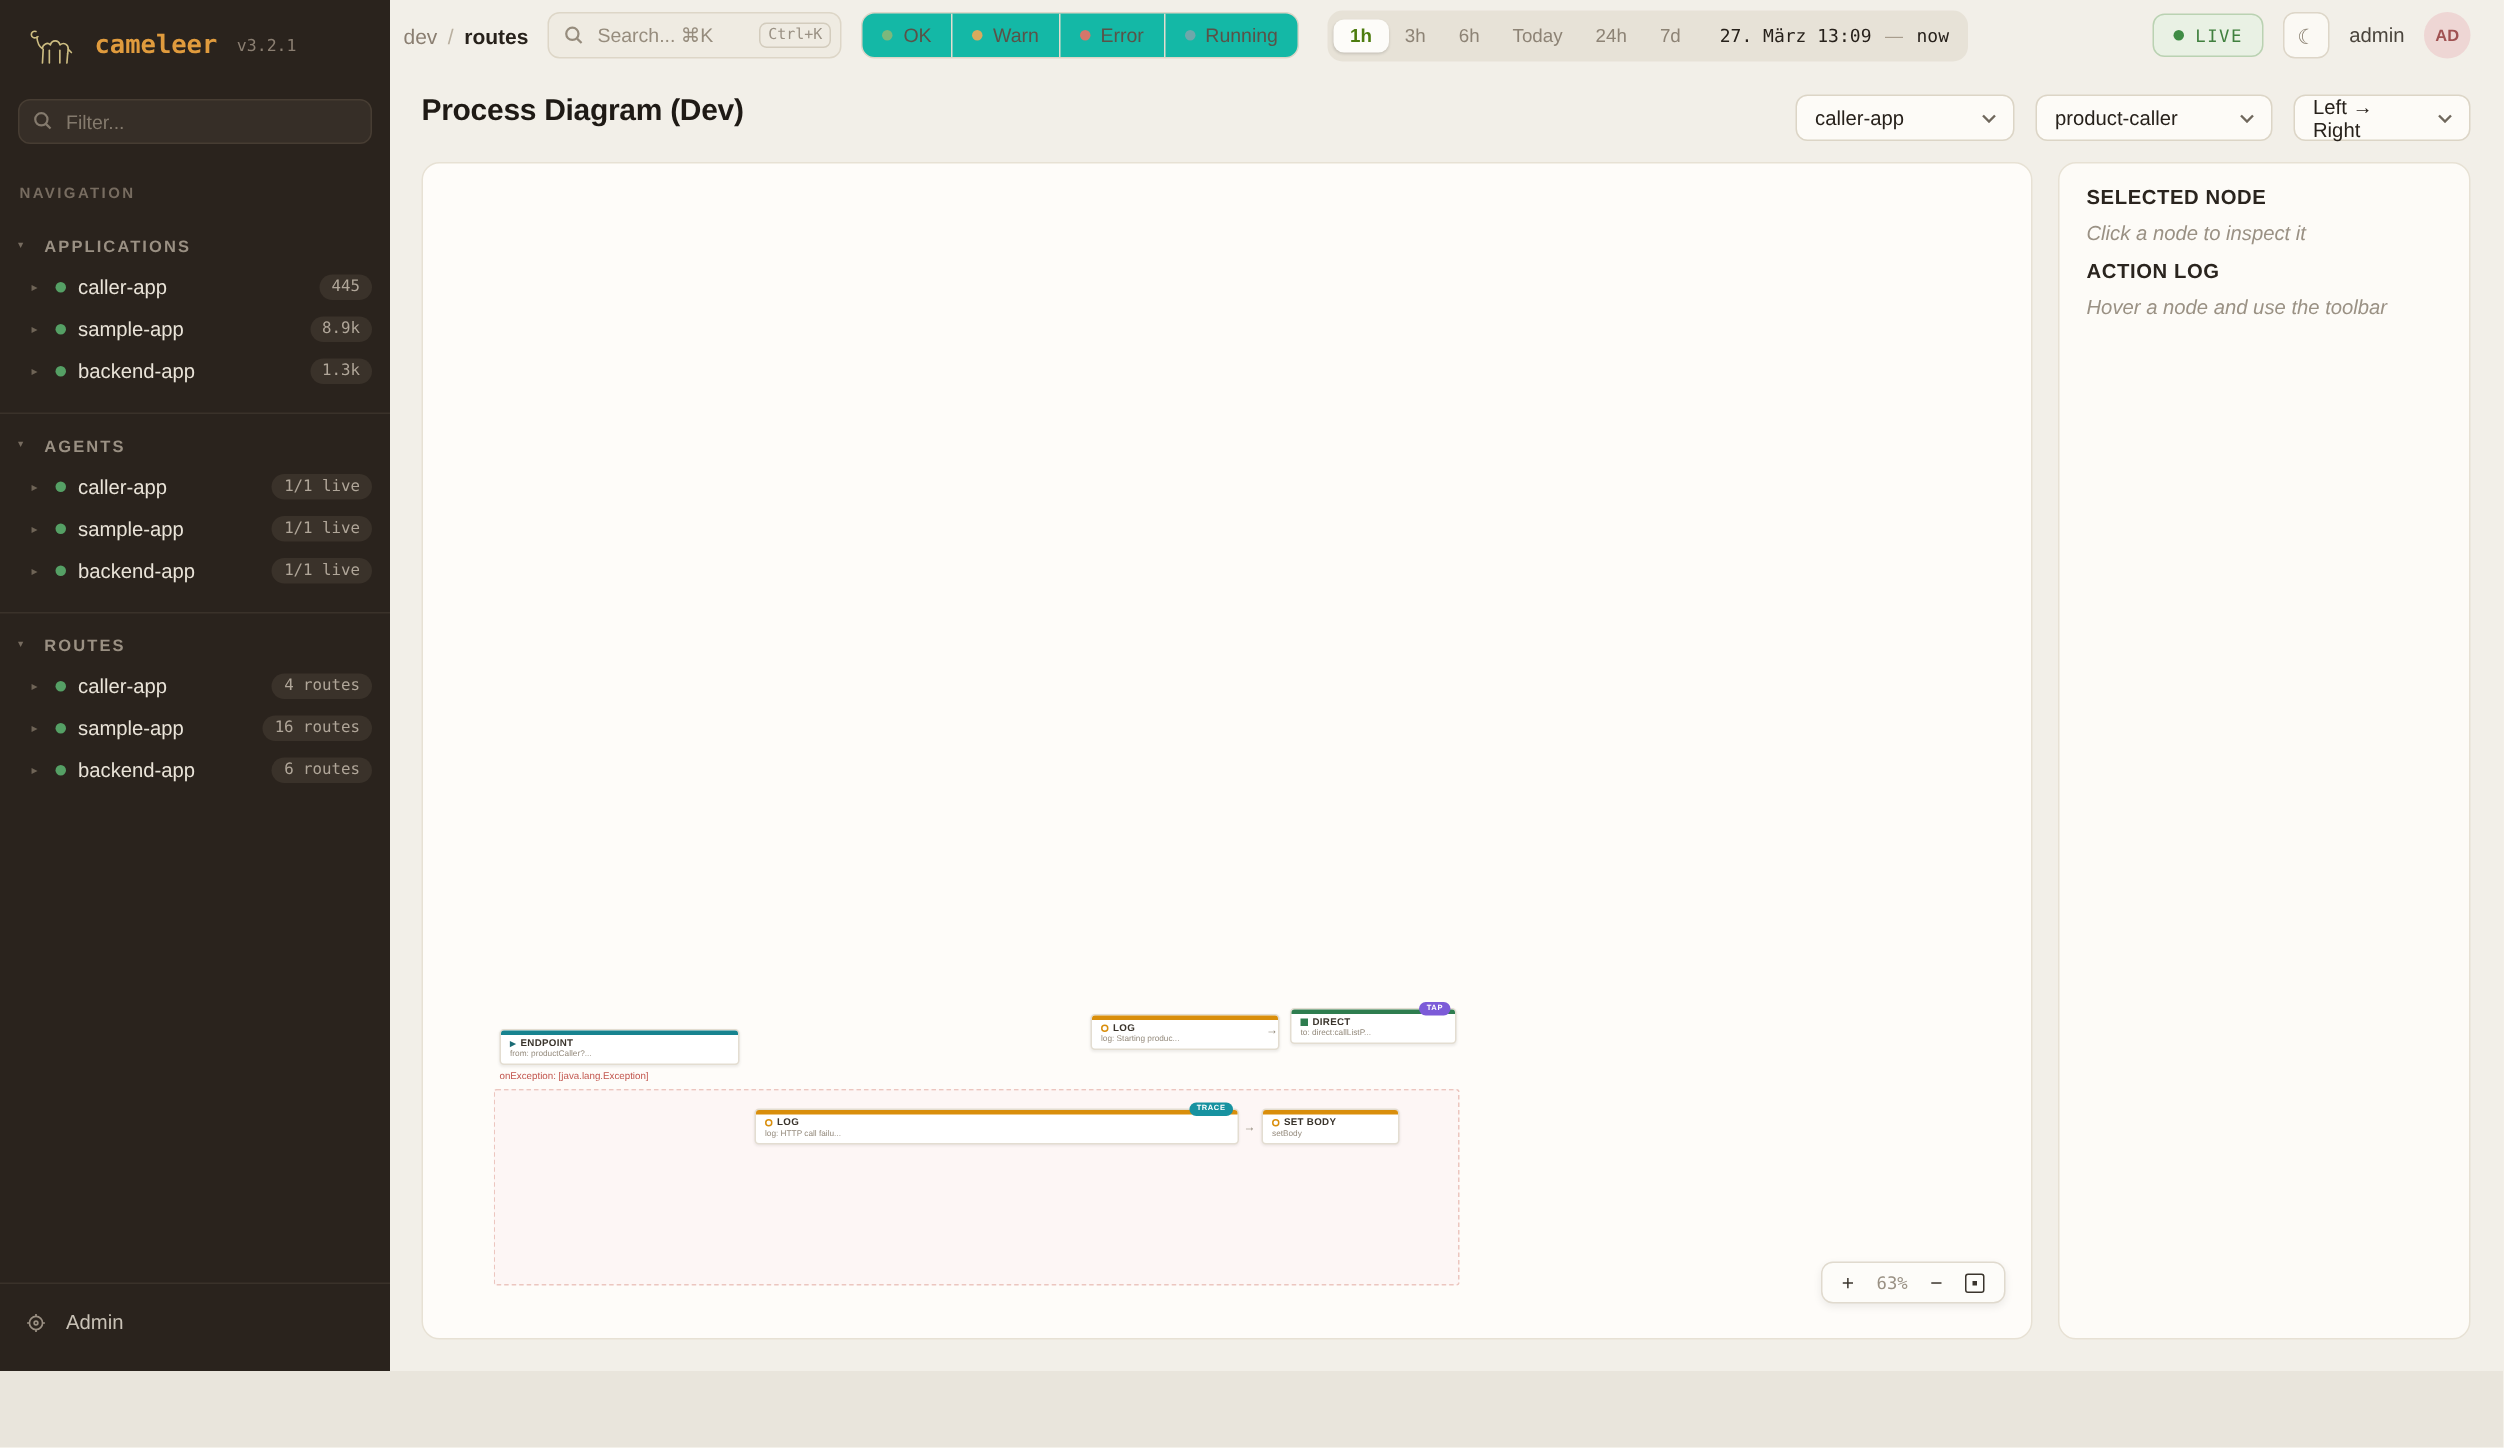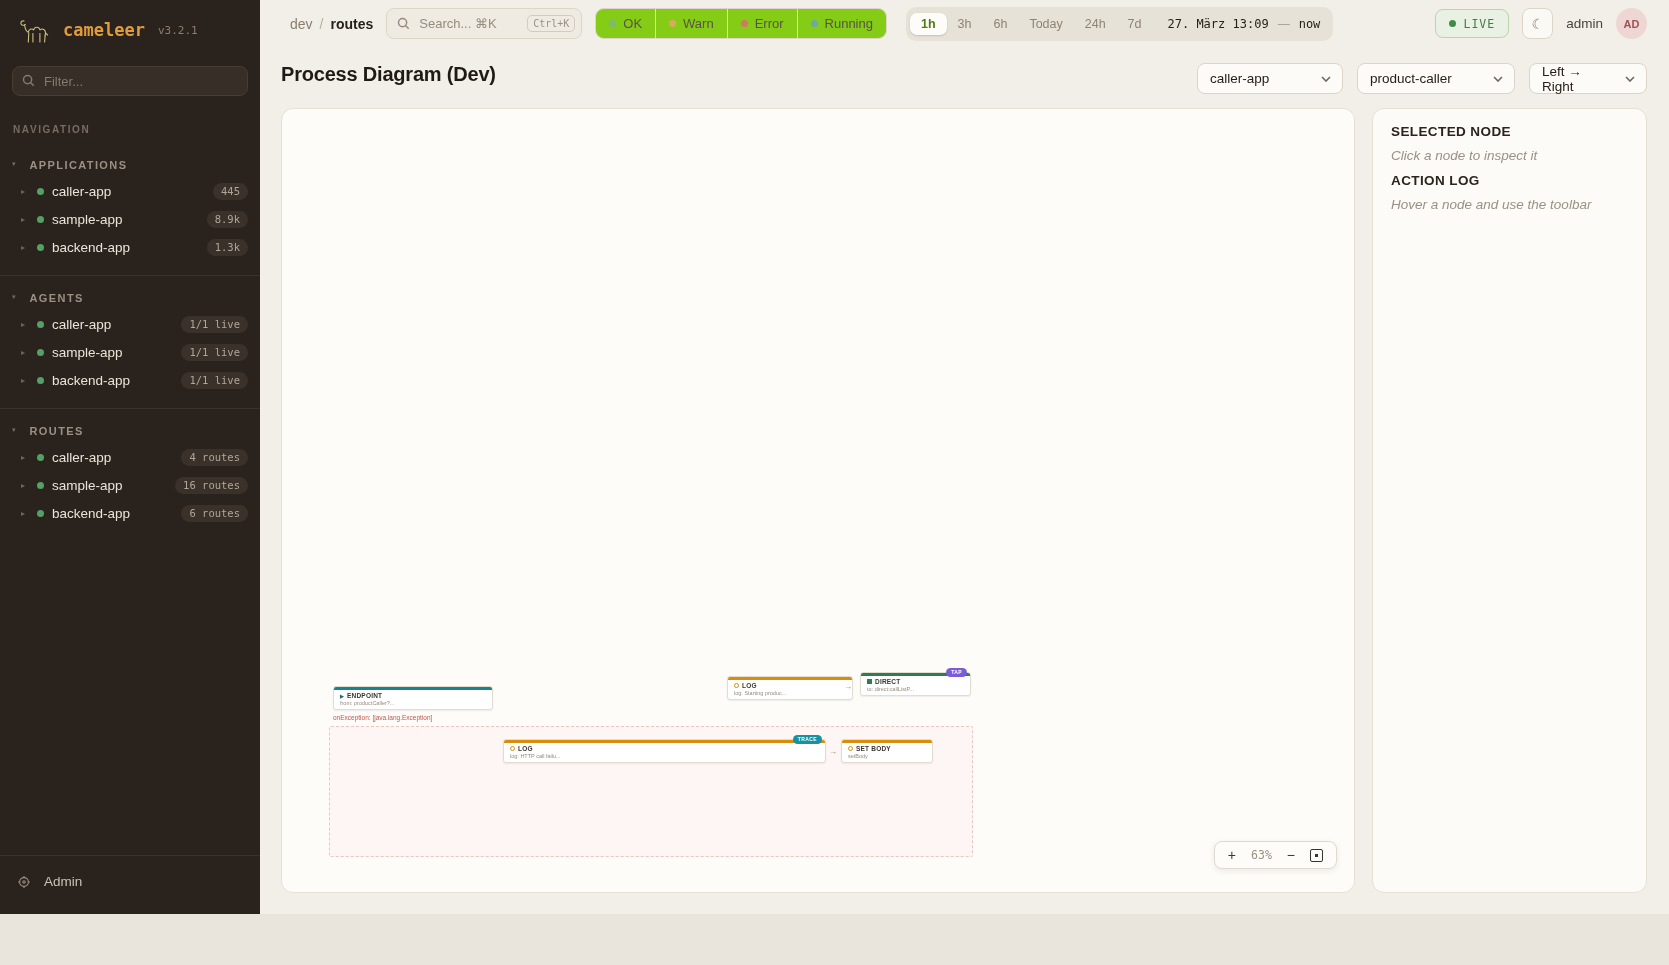--- a/index.html
+++ b/index.html
@@ -53,40 +53,40 @@
     background:#3a322a; padding:2px 8px 3px 8px; border-radius:999px; white-space:nowrap;
   }
   .side-footer { margin-top:auto; border-top:1px solid #3a322a; padding:9px 0 16px 0; }
   .foot-item { display:flex; align-items:center; gap:13px; padding:9px 17px; color:#c9c2b6; font-size:13.5px; cursor:pointer; }
   .gear-svg { width:14px; height:14px; stroke:#9a9083; fill:none; stroke-width:1.3; }
   .menu-icon { display:flex; flex-direction:column; gap:3px; width:14px; }
   .menu-icon span { display:block; height:1.5px; background:#9a9083; border-radius:1px; }
 
   
   .main { flex:1; display:flex; flex-direction:column; min-width:0; }
-  .topbar { height:47px; flex:0 0 47px; display:flex; align-items:center; padding:0 22px 0 30px; gap:13px; }
+  .topbar { height:47px; flex:0 0 47px; display:flex; align-items:center; padding:0 22px 0 9px; gap:13px; }
   .crumb { display:flex; align-items:center; gap:7px; font-size:14px; }
   .crumb-parent { color:#8a7e71; }
   .crumb-sep { color:#b9af9f; }
   .crumb-current { color:#27211b; font-weight:bold; }
   .search {
     width:196px; height:31px; background:#efebe2; border:1px solid #ddd6c7;
     border-radius:8px; display:flex; align-items:center; gap:7px; padding:0 6px 0 10px;
   }
   .search-icon { width:13px; height:13px; stroke:#968c7d; fill:none; stroke-width:1.6; flex:0 0 13px; }
   .search input {
     border:none; background:transparent; outline:none; flex:1; min-width:0;
     font-size:13px; color:#4a443c; font-family:"Liberation Sans", sans-serif;
   }
   .search input::placeholder { color:#968c7d; }
   .kbd {
     font-family:"DejaVu Sans Mono", monospace; font-size:10px; color:#9a9184;
     border:1px solid #d3ccbd; border-radius:5px; padding:2px 5px; white-space:nowrap;
   }
-  .chips { display:flex; border:1px solid #ddd6c8; border-radius:9px; overflow:hidden; background:#84cc16; height:31px; }
+  .chips { display:flex; border:1px solid #ddd6c8; border-radius:9px; overflow:hidden; background:#14b8a6; height:31px; }
   .chip { display:flex; align-items:center; gap:7px; padding:0 13px; font-size:13px; color:#5a5248; cursor:pointer; }
   .chip + .chip { border-left:1px solid #e4ddcf; }
   .chip .dot { width:7px; height:7px; }
   .dot-ok { background:#7cb87c; }
   .dot-warn { background:#d9aa5e; }
   .dot-error { background:#d4766a; }
   .dot-running { background:#6fa7aa; }
   .timegroup { display:flex; align-items:center; background:#e7e2d7; border-radius:10px; padding:3px 4px; margin-left:6px; height:34px; }
   .trange { padding:4px 11px; font-size:12.5px; color:#8d8375; border-radius:7px; cursor:pointer; white-space:nowrap; }
   .trange.active { background:#fdfcf9; color:#4d7c0f; font-weight:bold; box-shadow:0 1px 2px rgba(0,0,0,.15); }

